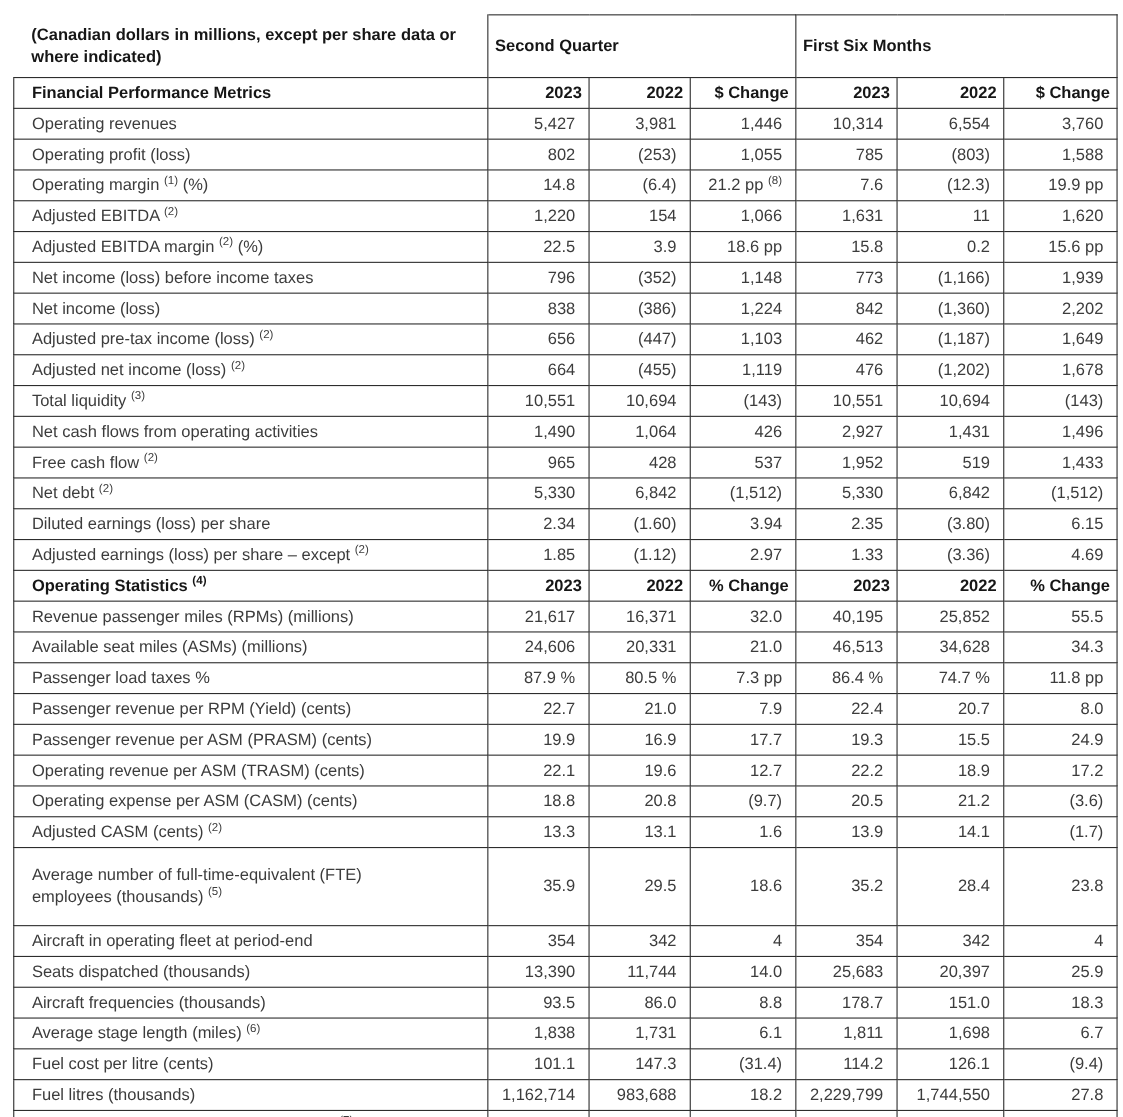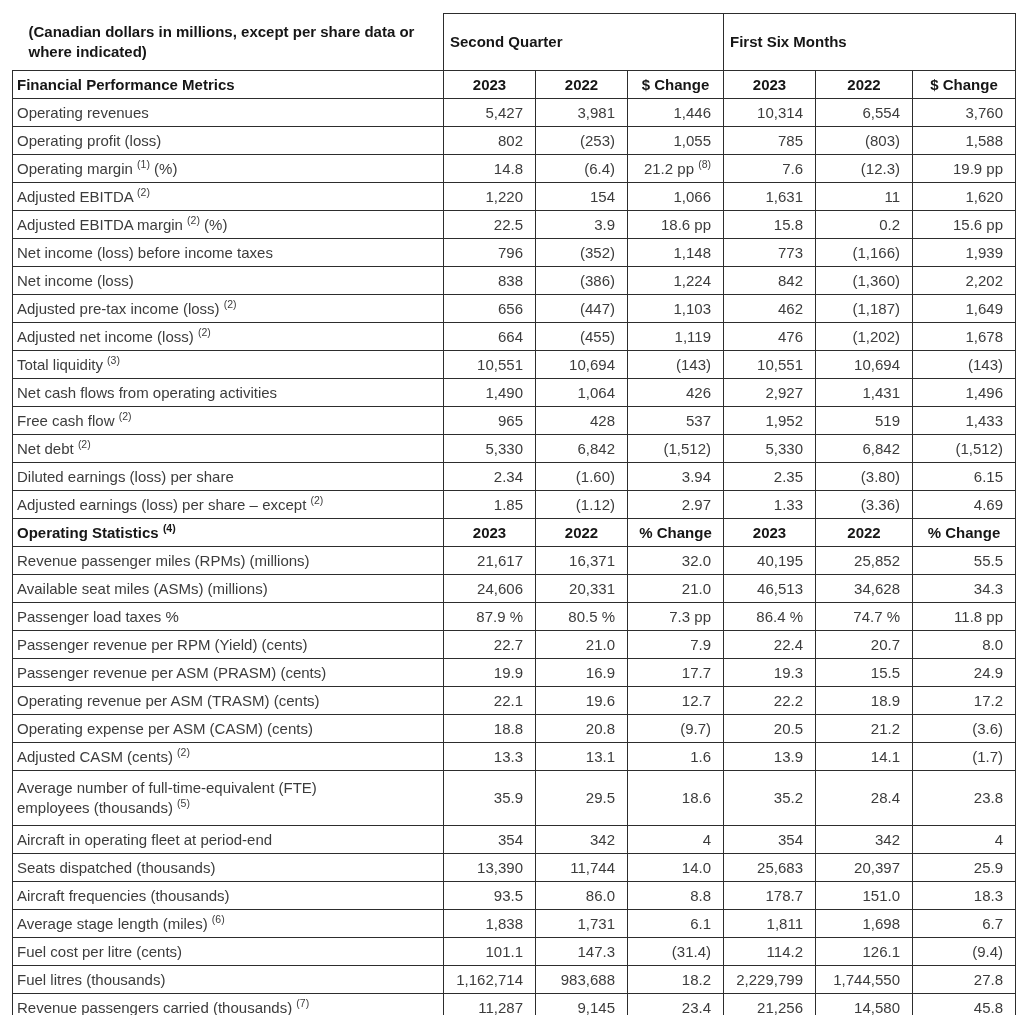--- a/index.html
+++ b/index.html
@@ -18,49 +18,49 @@
   }
   td, th {
     border: 1.5px solid #2d2d2d;
     font-size: 15px;
     line-height: 20px;
     vertical-align: middle;
     overflow: hidden;
   }
   tr { height: 28px; }
   tr.group-row { height: 57px; }
-  tr.tall-row { height: 55px; margin-top: 16px; }
+  tr.tall-row { height: 71px; margin-top: 16px; }
   .note-cell {
     border-top: none; border-left: none;
     font-weight: bold; color: #161616;
     text-align: left;
     padding: 4px 6px 4px 16px;
   }
   .note-cell span { white-space: nowrap; }
   .group-head {
     font-weight: bold; color: #161616;
     text-align: left;
     padding: 3px 6px;
   }
   .label-cell {
     text-align: left;
-    padding: 3px 8px 3px 4px;
+    padding: 3px 8px 3px 16px;
     color: #3c3c3c;
     font-weight: normal;
   }
   .label-cell span { white-space: nowrap; }
   th.section-title { font-weight: bold; color: #161616; }
   .num-cell {
     text-align: right;
     padding: 3px 12px 3px 4px;
     color: #3c3c3c;
     font-weight: normal;
   }
   th.col-head {
-    text-align: center;
+    text-align: right;
     padding: 3px 6px;
     font-weight: bold;
     color: #161616;
   }
   sup {
     font-size: 10.5px;
     line-height: 0;
   }
 </style>
 </head>

